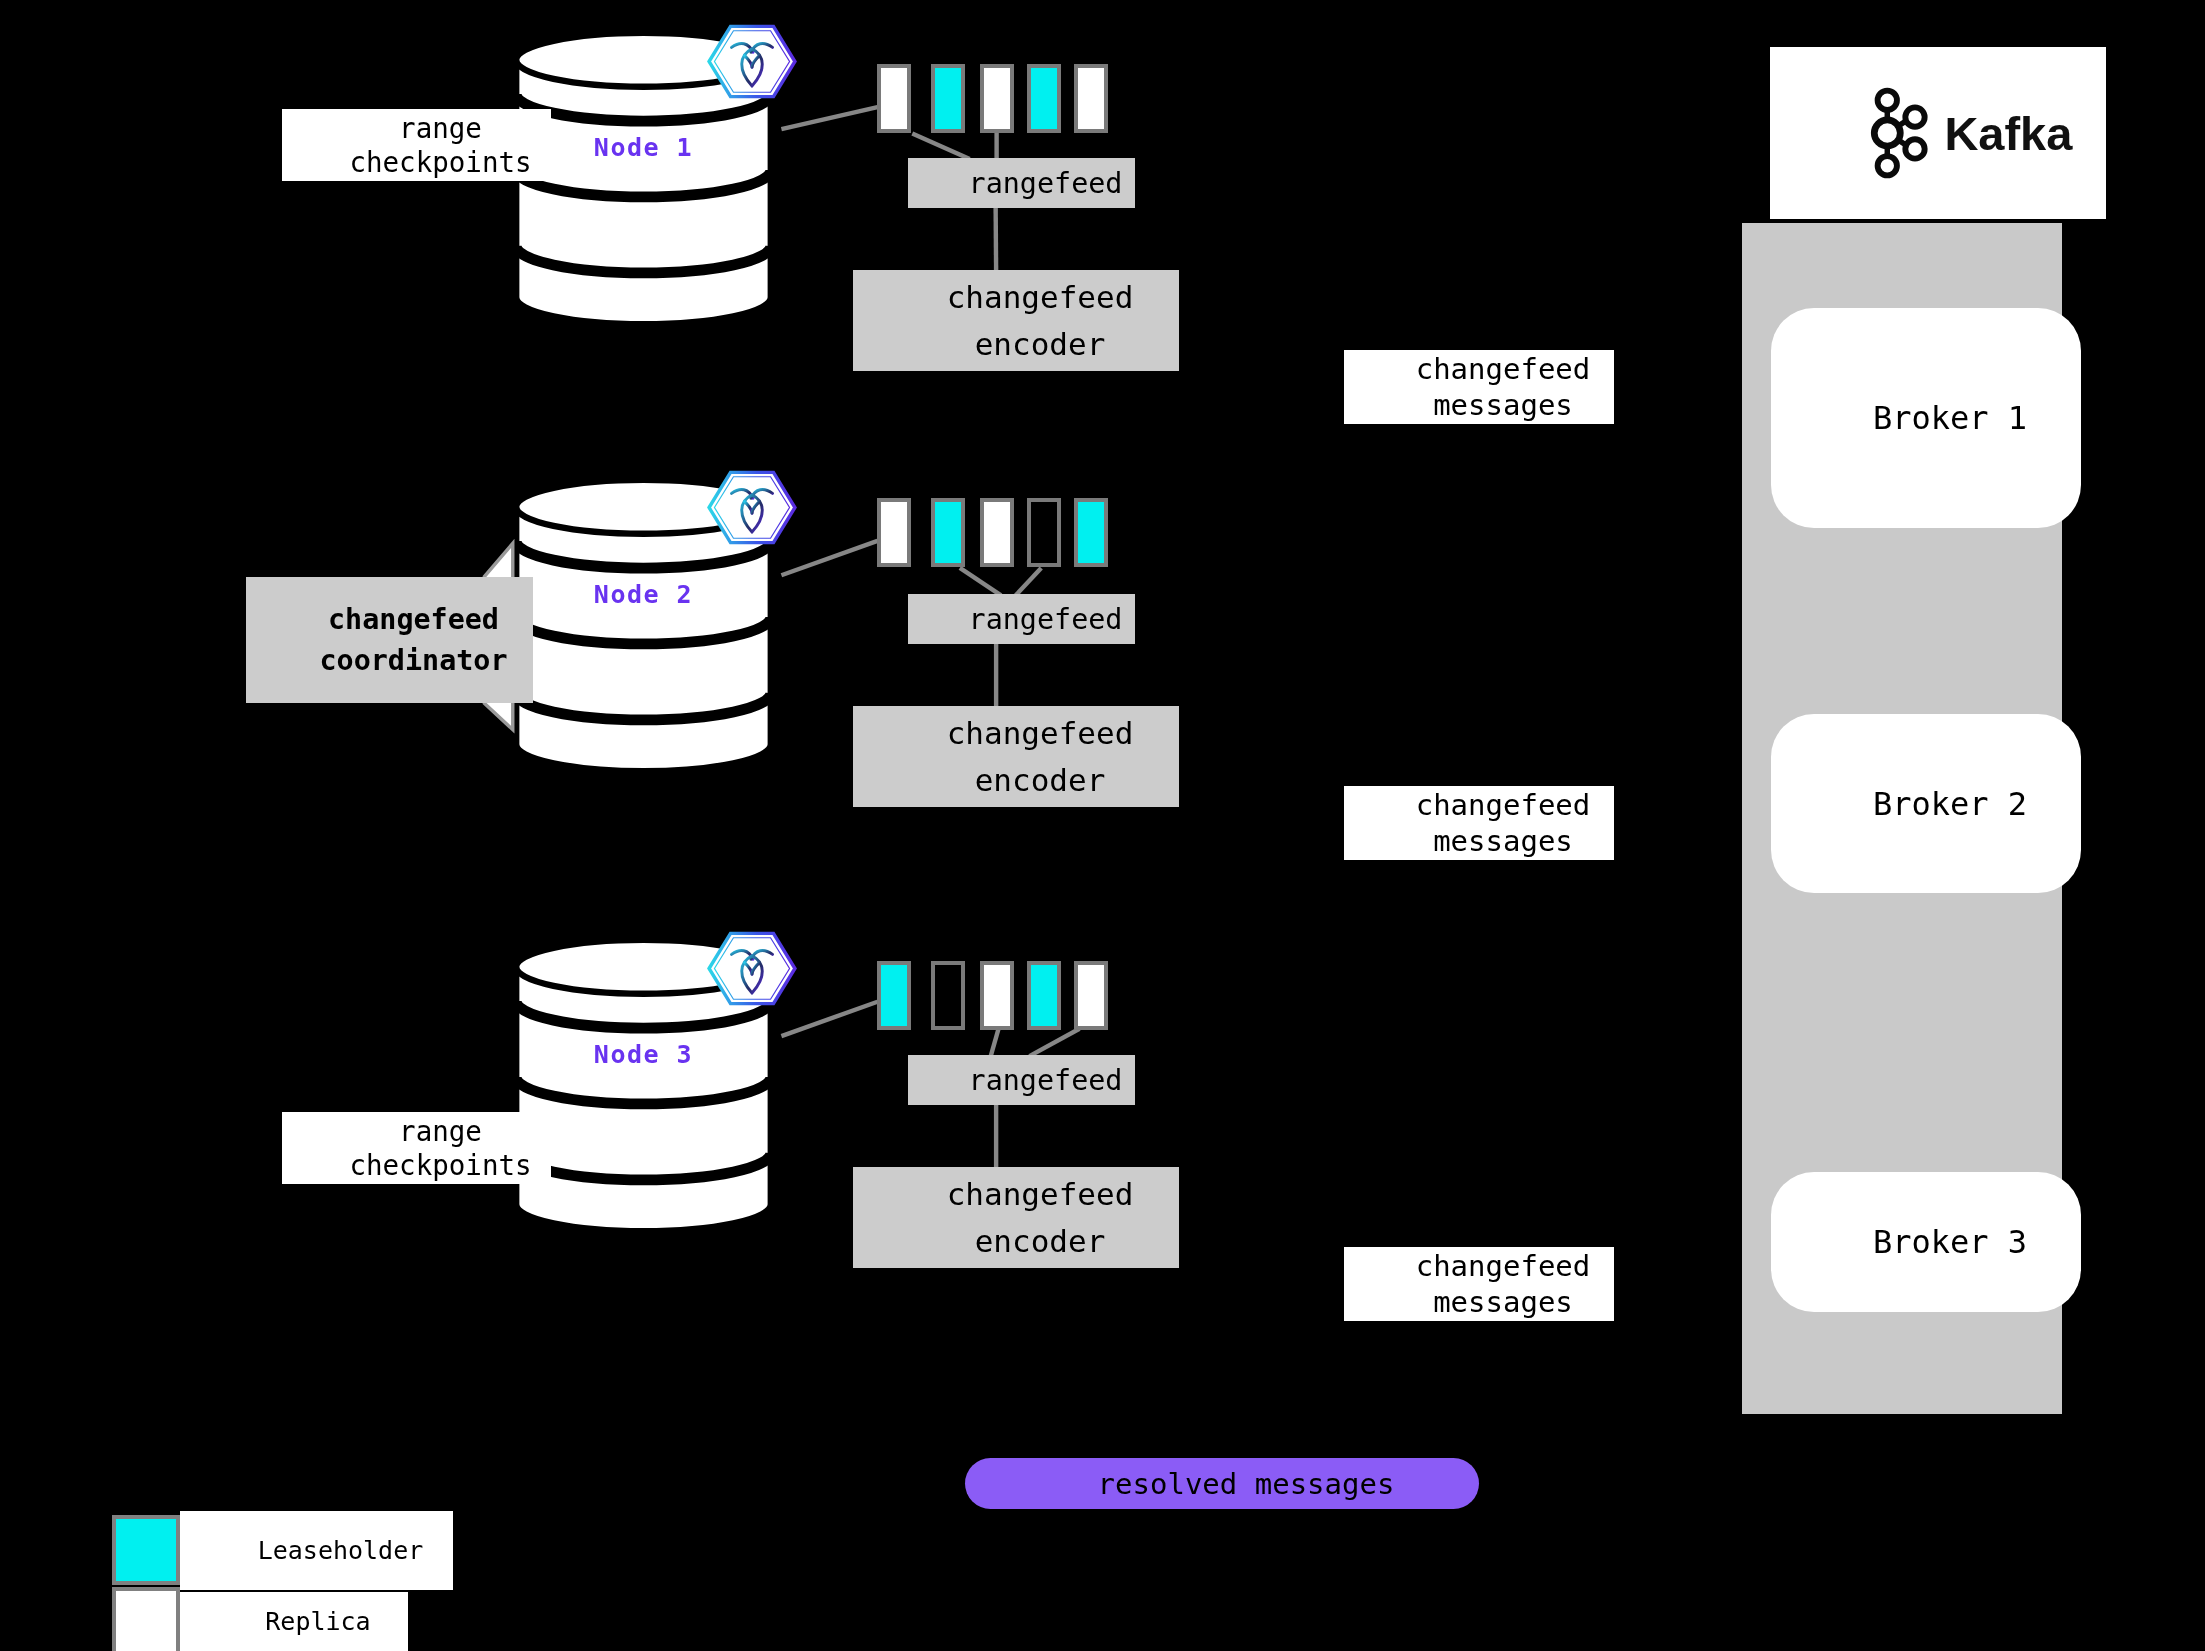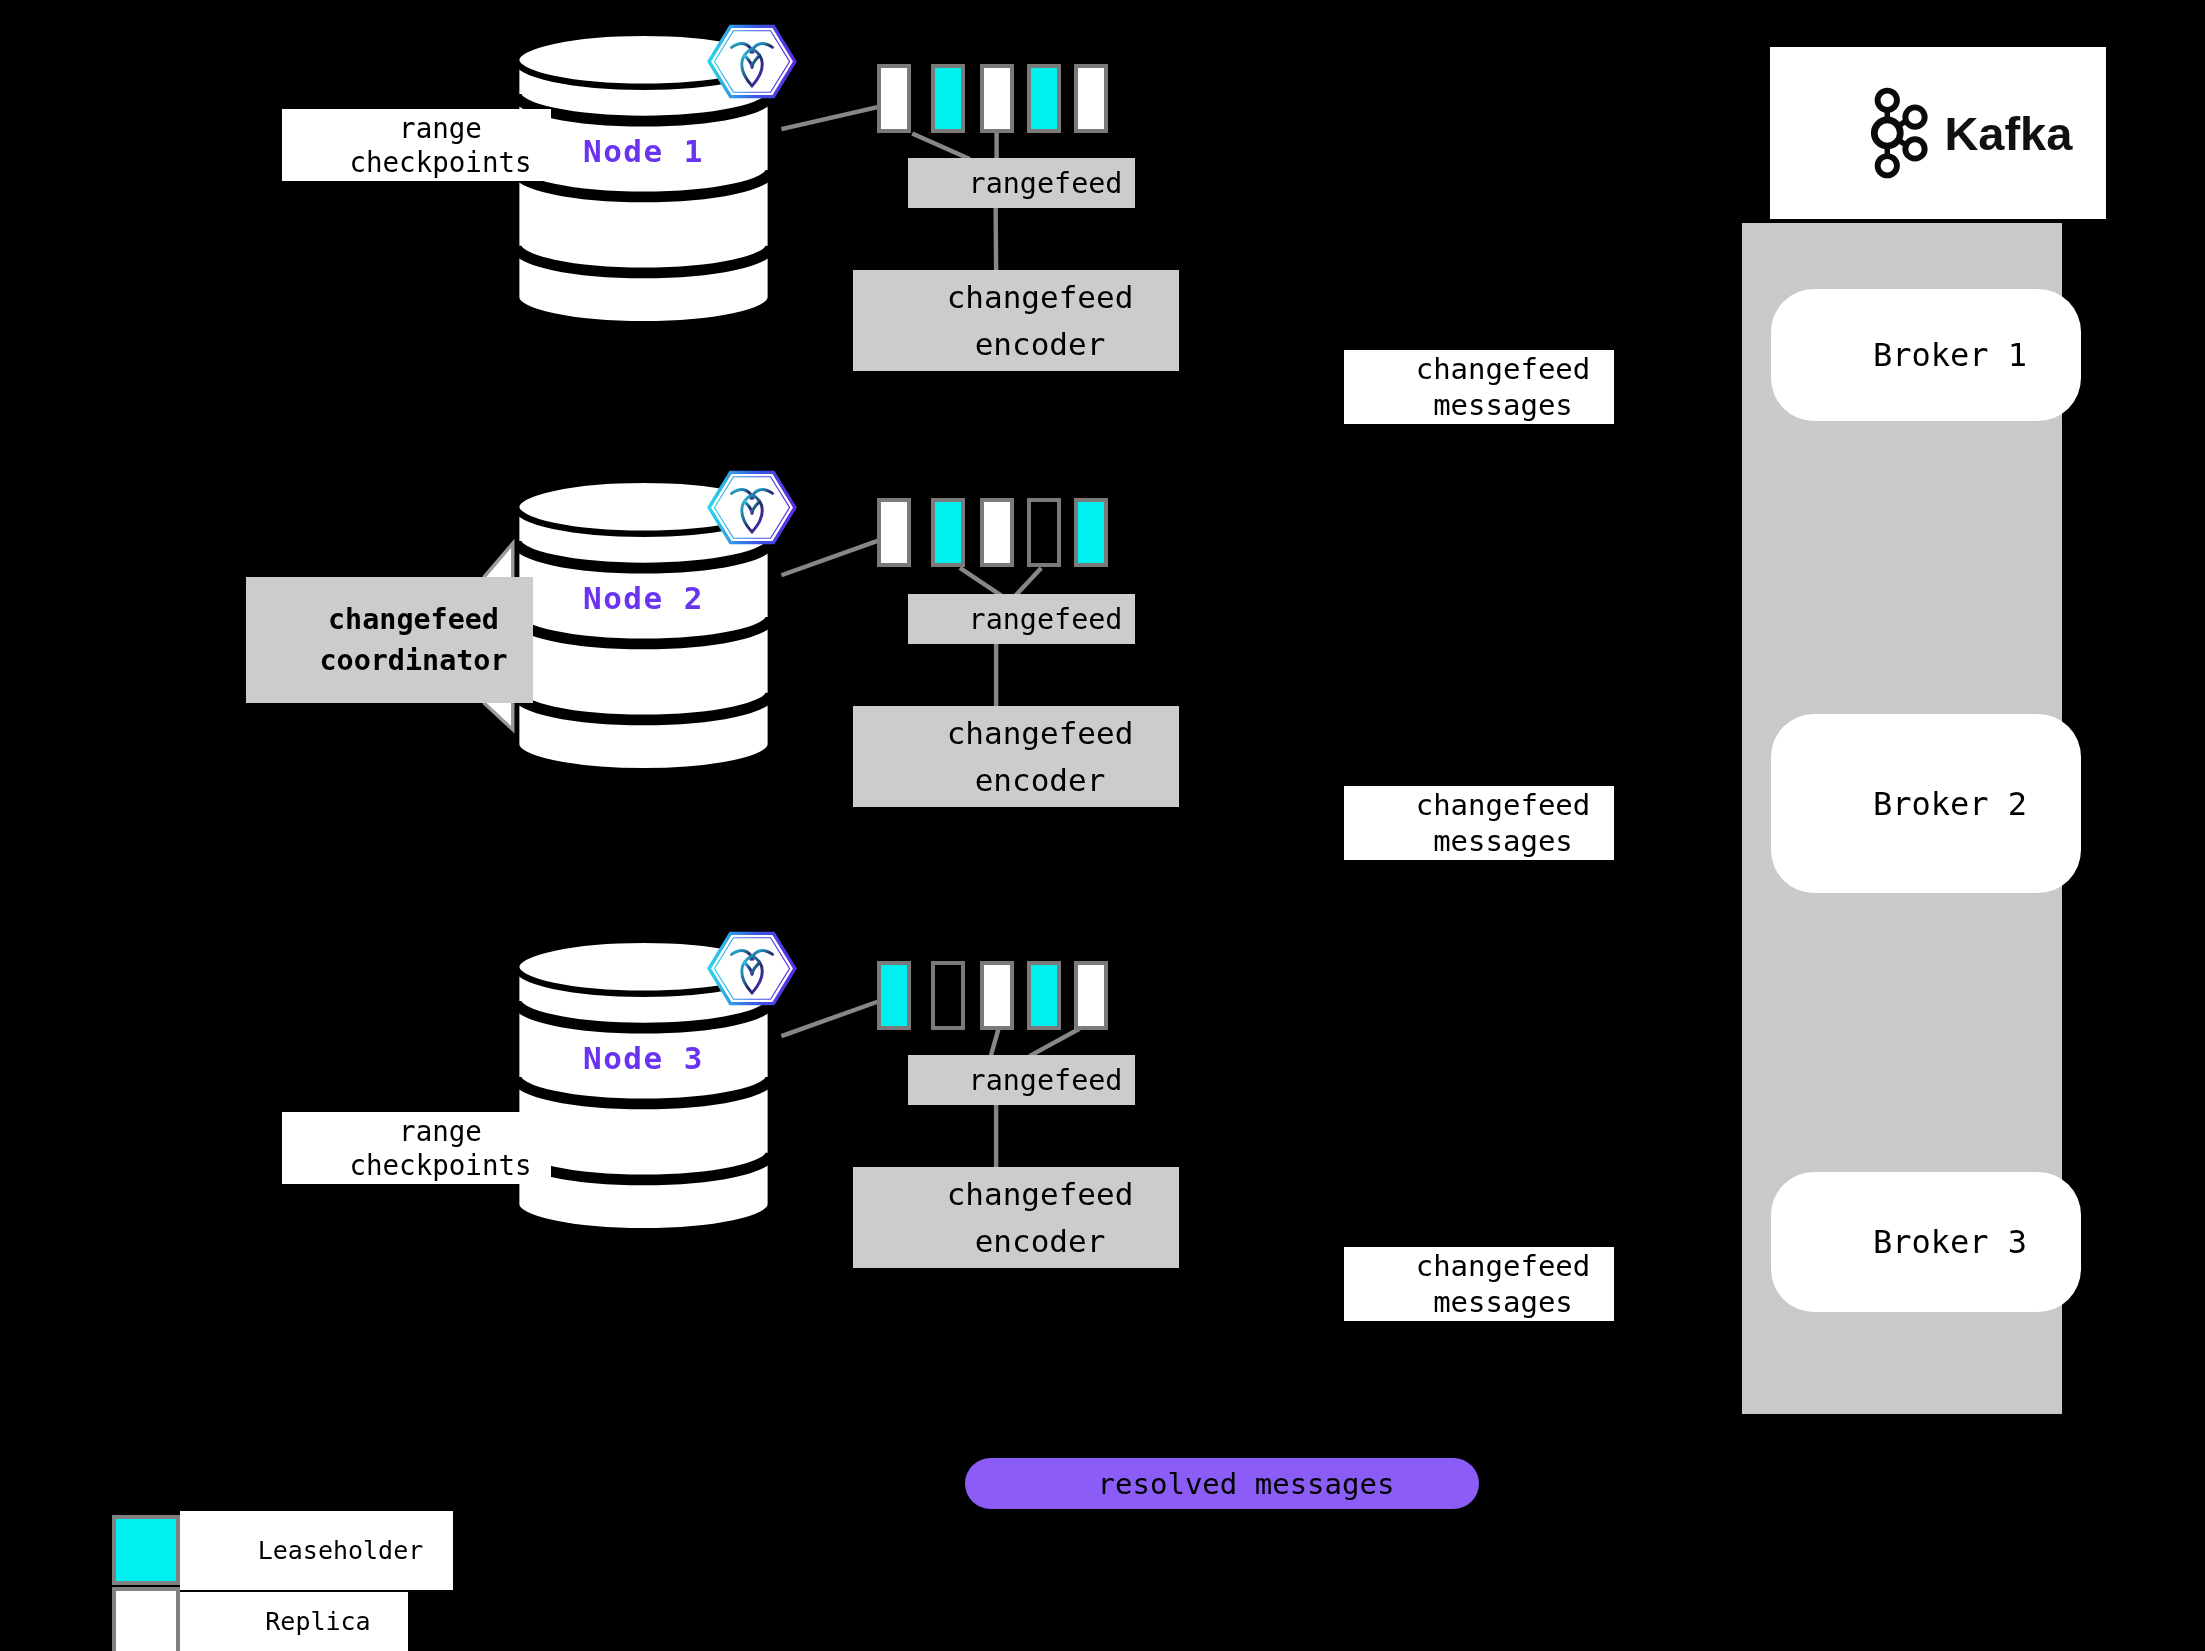--- a/index.html
+++ b/index.html
@@ -12,21 +12,21 @@
   .whitebox{background:#FFFFFF;}
   .line1,.line2{display:block;white-space:pre;}
   
   .sq{position:absolute;width:34px;height:69px;border:4.4px solid #7a7a7a;box-sizing:border-box;}
   .sq-leaseholder{background:#00F0F0;}
   .sq-replica{background:#FFFFFF;}
   .sq-empty{background:transparent;}
   
   .cyl{position:absolute;left:511px;width:265px;height:306px;}
   .nodelbl{position:absolute;left:511px;width:265px;text-align:center;
-           font-weight:bold;font-size:31px;color:#6933F0;letter-spacing:1.5px;}
+           font-weight:bold;font-size:25px;color:#6933F0;letter-spacing:1.5px;}
   .hex{position:absolute;left:705px;width:94px;height:81px;}
   
   .rangefeed{left:908px;width:179px;height:50px;font-size:28.4px;}
   .encoder{left:853px;width:278px;height:101px;font-size:31px;line-height:47px;}
   .messages{left:1344px;width:222px;height:74px;font-size:29px;line-height:36px;}
   .checkpoints{left:282px;width:221px;height:72px;font-size:27.5px;line-height:34px;background:#fff;}
   .coordinator{left:246px;width:239px;height:126px;font-size:28.4px;line-height:41px;font-weight:bold;}
   .pill{left:965px;top:1458px;width:466px;height:51px;border-radius:25.5px;font-size:29px;background:#8b5cf6;}
   
   .kafkabox{left:1770px;top:47px;width:288px;height:172px;background:#fff;flex-direction:row;gap:8.8px;}
@@ -199,21 +199,21 @@
     <span class="line2">checkpoints</span>
   </div>
   <div class="box pill">resolved messages</div>
 
   <div class="box kafkabox">
     <svg width="84" height="110" viewBox="0 0 200 260">
         <use href="#kafkalogo"></use>
       </svg>
     <span class="kafkaword">Kafka</span>
   </div>
-  <div class="box broker" style="top:289px;height:132px">Broker 1</div>
+  <div class="box broker" style="top:308px;height:220px">Broker 1</div>
   <div class="box broker" style="top:714px;height:179px">Broker 2</div>
   <div class="box broker" style="top:1172px;height:140px">Broker 3</div>
 
   <div class="swatch sq-leaseholder" style="top:1515px"></div>
   <div class="swatch sq-replica" style="top:1587px"></div>
   <div class="box whitebox legendlbl" style="left:180px;top:1511px;width:225px;height:79px">Leaseholder</div>
   <div class="box whitebox legendlbl" style="left:180px;top:1592px;width:180px;height:59px">Replica</div>
 
 </div>
 

